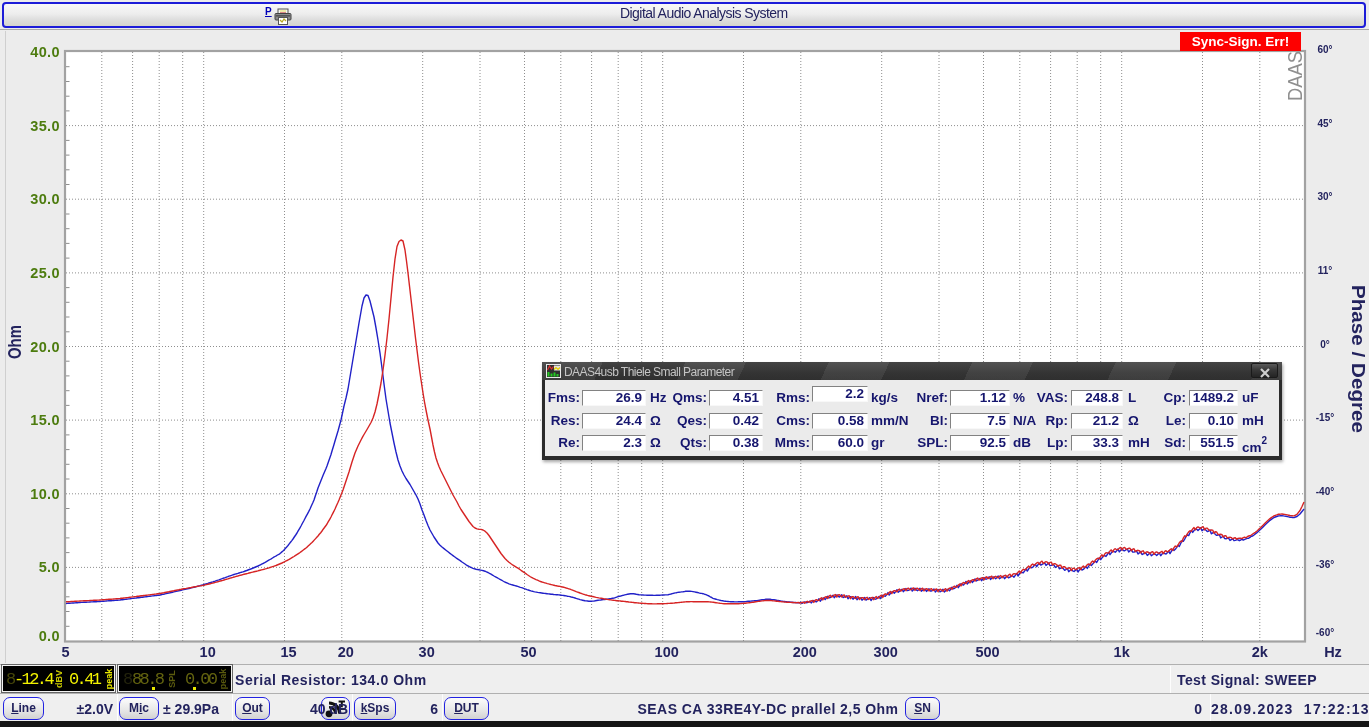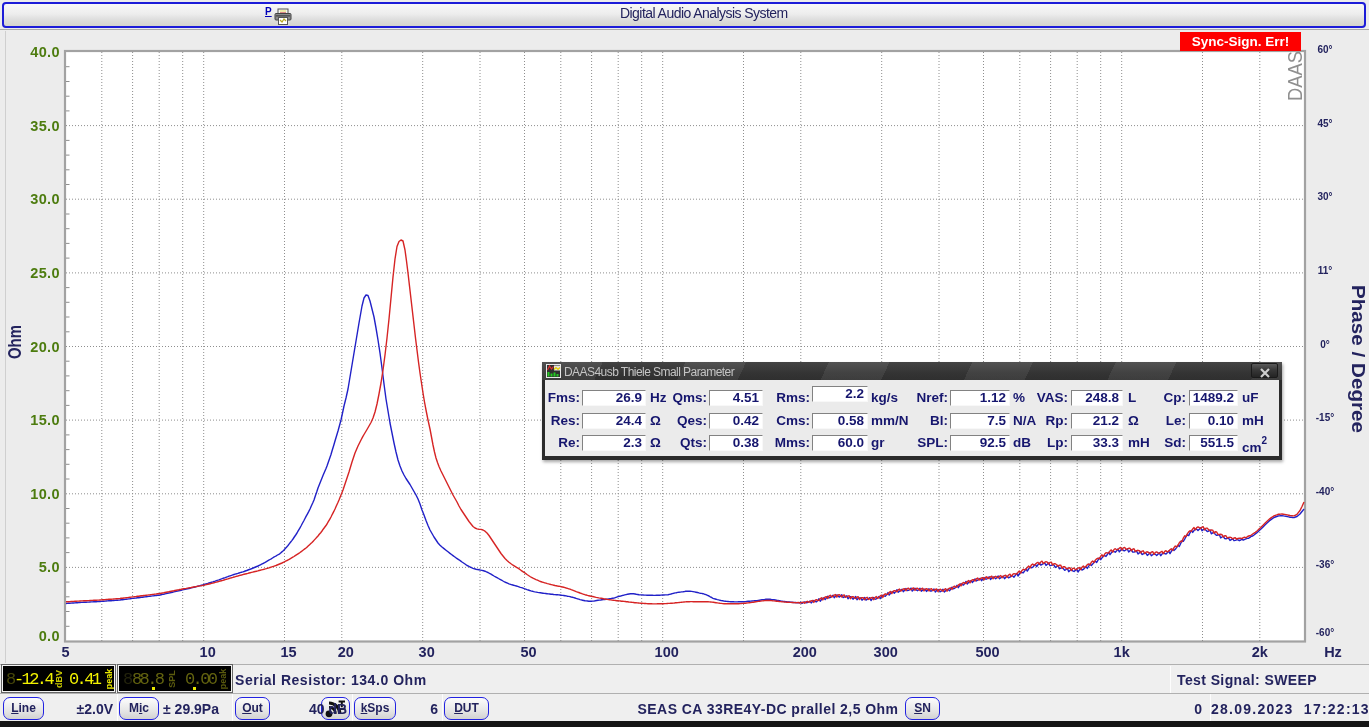--- a/index.html
+++ b/index.html
@@ -204,21 +204,21 @@
       <path d="M11.5 14.8 A6.5 6.5 0 0 0 5 8.3" stroke="#111" stroke-width="2.6" fill="none"></path>
       <path d="M15.8 14.8 A10.8 10.8 0 0 0 5 4" stroke="#111" stroke-width="3.2" fill="none"></path>
       <path d="M14.6 2.6 h6.4 M17.8 2.6 v5.6" stroke="#111" stroke-width="2" fill="none"></path>
       <path d="M15.2 10 h6.4" stroke="#111" stroke-width="1.8" fill="none"></path>
     </svg></div>
 <div class="btn" style="left:354px;width:42px"><u>k</u>Sps</div>
 <div class="btn" style="left:444px;width:45px"><u>D</u>UT</div>
 <div class="btn" style="left:905px;width:35px"><u>S</u>N</div>
 <div class="ttx" style="left:40px;width:73px;text-align:right">±2.0V</div>
 <div class="ttx" style="left:152px;width:78px;text-align:center">± 29.9Pa</div>
-<div class="ttx" style="left:288px;width:80px;text-align:center">40 dB</div>
+<div class="ttx" style="left:268px;width:80px;text-align:right">40 dB</div>
 <div class="ttx" style="left:380px;width:58px;text-align:right">6</div>
 <div class="ttx" style="left:560px;width:416px;text-align:center;letter-spacing:0.45px">SEAS CA 33RE4Y-DC prallel 2,5 Ohm</div>
 <div class="ttx" style="left:1120px;width:82px;text-align:right">0</div>
 <div class="ttx" style="left:1211px;width:158px;text-align:left;letter-spacing:1.25px">28.09.2023&nbsp; 17:22:13</div>
 <div id="dlg">
  <div id="dlgtitle">
   <svg id="dlgicon" width="15" height="14" viewBox="0 0 15 14">
         <rect x="0" y="0" width="15" height="14" fill="#303030"></rect>
         <rect x="0.5" y="0.5" width="14" height="13" fill="none" stroke="#e8e8e8"></rect>
         <rect x="8" y="1.5" width="6" height="5" fill="#e0e0e0"></rect>

